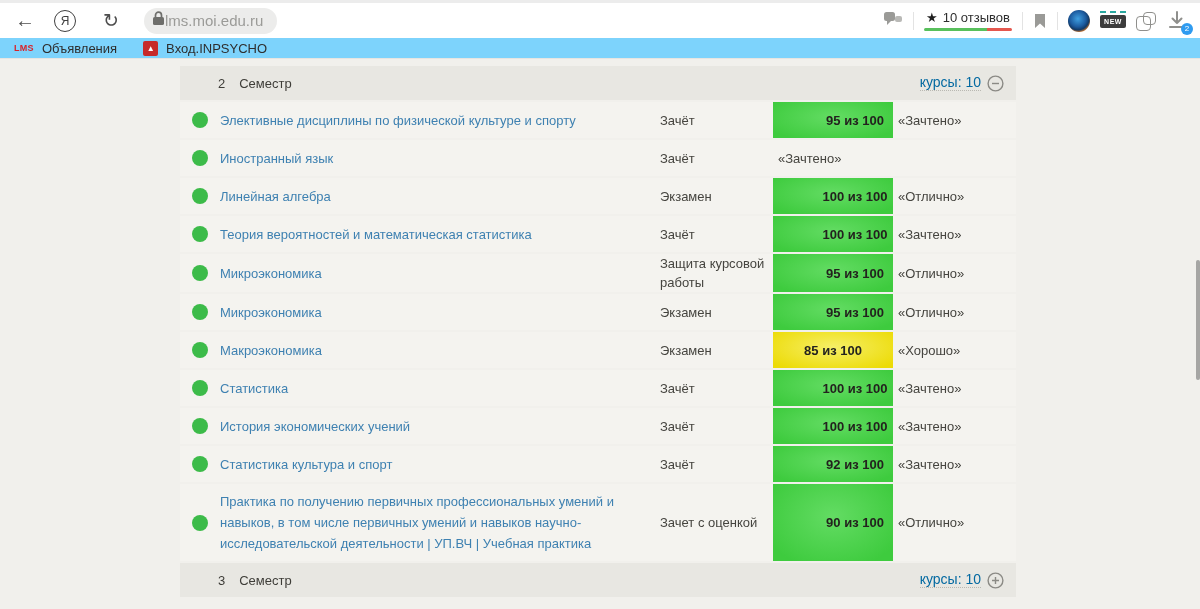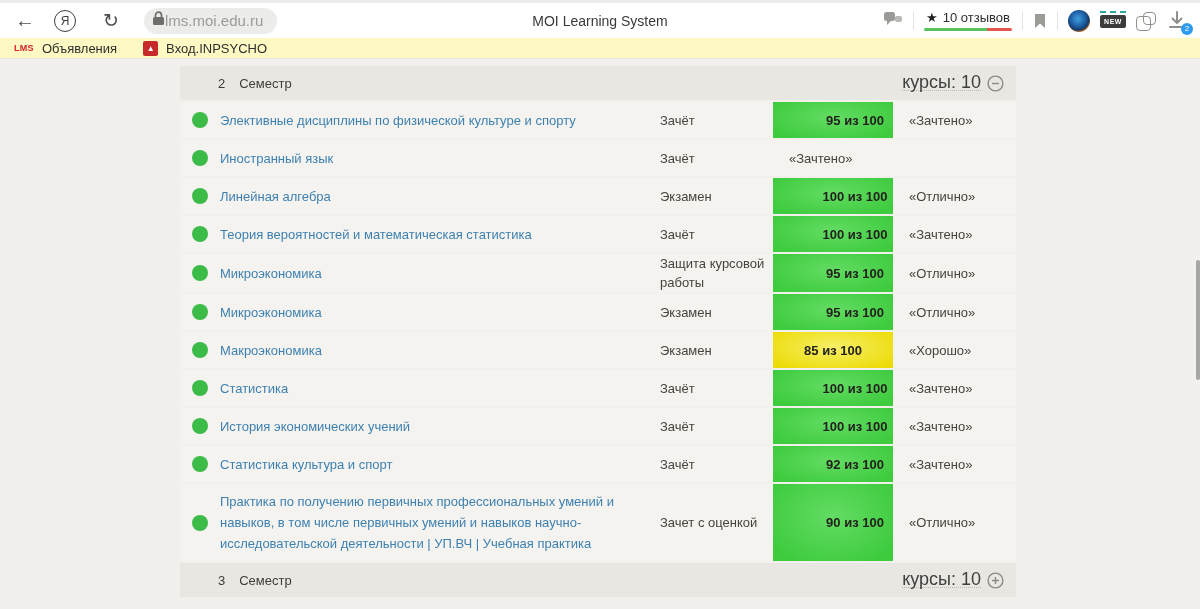--- a/index.html
+++ b/index.html
@@ -67,74 +67,73 @@
   .tabs-icon::after { width:11px; height:11px; right:0; top:0; }
   .dl-wrap { position:relative; width:24px; height:24px; cursor:pointer; }
   .dl-badge {
     position:absolute; right:-3px; bottom:-2px; width:12px; height:12px; border-radius:50%;
     background:#2f9bf0; color:#fff; font-size:8px; display:flex; align-items:center; justify-content:center;
   }
 
   
   .bookmarks {
     position:absolute; top:38px; left:0; width:1200px; height:21px;
-    background:#fef9c3; border-bottom:1px solid #e6e5e2;
+    background:#7dd3fc; border-bottom:1px solid #e6e5e2;
     display:flex; align-items:center; gap:26px; padding:0 14px;
   }
   .bookmark { display:flex; align-items:center; gap:8px; font-size:13px; color:#2e2e2e; cursor:pointer; }
   .fav-lms { color:#d8232a; font-weight:bold; font-size:9px; letter-spacing:.3px; }
   .fav-red {
     width:15px; height:15px; background:#c62a2a; border-radius:2px;
     color:#fff; font-size:8px; display:flex; align-items:center; justify-content:center;
   }
 
   
   .content { position:absolute; top:60px; left:0; width:1200px; height:549px; background:#f1f0ec; }
   .gradebook { position:absolute; left:180px; top:6px; width:836px; }
 
   .sem-header {
     height:34px; background:#e8e7e2; display:flex; align-items:center;
     padding:0 12px 0 38px; font-size:13px; color:#3e3d38; margin-bottom:2px;
   }
   .sem-num { margin-right:14px; }
   .sem-right { margin-left:auto; display:flex; align-items:center; gap:6px; }
   .courses-link {
-    font-size:18px; color:#404040; border-bottom:1px dotted #b9b8b2;
+    font-size:14px; color:#0369a1; border-bottom:1px dotted #b9b8b2;
     cursor:pointer; line-height:15px;margin-left:36px;
   }
   .toggle-icon { display:flex; cursor:pointer; }
 
   .crow {
     display:flex; align-items:center; background:#f4f3ef;
     margin-bottom:2px; min-height:36px;
   }
   .c-dot { flex:0 0 40px; display:flex; justify-content:center; }
   .dot { width:16px; height:16px; border-radius:50%; background:#3cbb49; }
   .c-name { flex:0 0 440px; padding:7px 10px 7px 0; font-size:13px; line-height:21px; color:#3e81b1; cursor:pointer; }
   .c-type { flex:0 0 113px; font-size:13px; line-height:19px; color:#45443f; padding-right:4px; }
   .c-score {
     flex:0 0 120px; align-self:stretch; display:flex; align-items:center; justify-content:center;
     font-size:13px; font-weight:bold; color:#23221e;
   }
   .score-green  { background:radial-gradient(ellipse at 50% 42%, #63dc63 0%, #3ecb3e 85%);padding-left:44px; }
   .score-gray   { background:radial-gradient(ellipse at 50% 42%, #eeedec 0%, #c3c2c0 95%); }
   .score-yellow { background:radial-gradient(ellipse at 50% 42%, #f6ef67 0%, #ecdb06 90%); }
-  .c-grade { flex:1; padding-left:16px; font-size:13px; color:#45443f; }
+  .c-grade { flex:1; padding-left:5px; font-size:13px; color:#45443f; }
 
   
   .scroll-thumb {
     position:absolute; right:0px; top:200px; width:4px; height:120px;
     background:#a6a6a4; border-radius:2px;
   }
 </style>
 </head>
 <body>
 
 <div class="chrome">
-  <div class="page-title">MOI Learning System</div>
   <div class="nav-btn back-arrow">←</div>
   <div class="ya-circle">Я</div>
   <div class="nav-btn refresh">↻</div>
   <div class="addr-pill">
     <span class="lock">
       <svg width="13" height="15" viewBox="0 0 13 15">
           <rect x="1" y="6" width="11" height="8" rx="1.6" fill="#6e6e6b"></rect>
           <path d="M3.5 6V4.2a3 3 0 0 1 6 0V6" fill="none" stroke="#6e6e6b" stroke-width="1.7"></path>
         </svg>
     </span>

